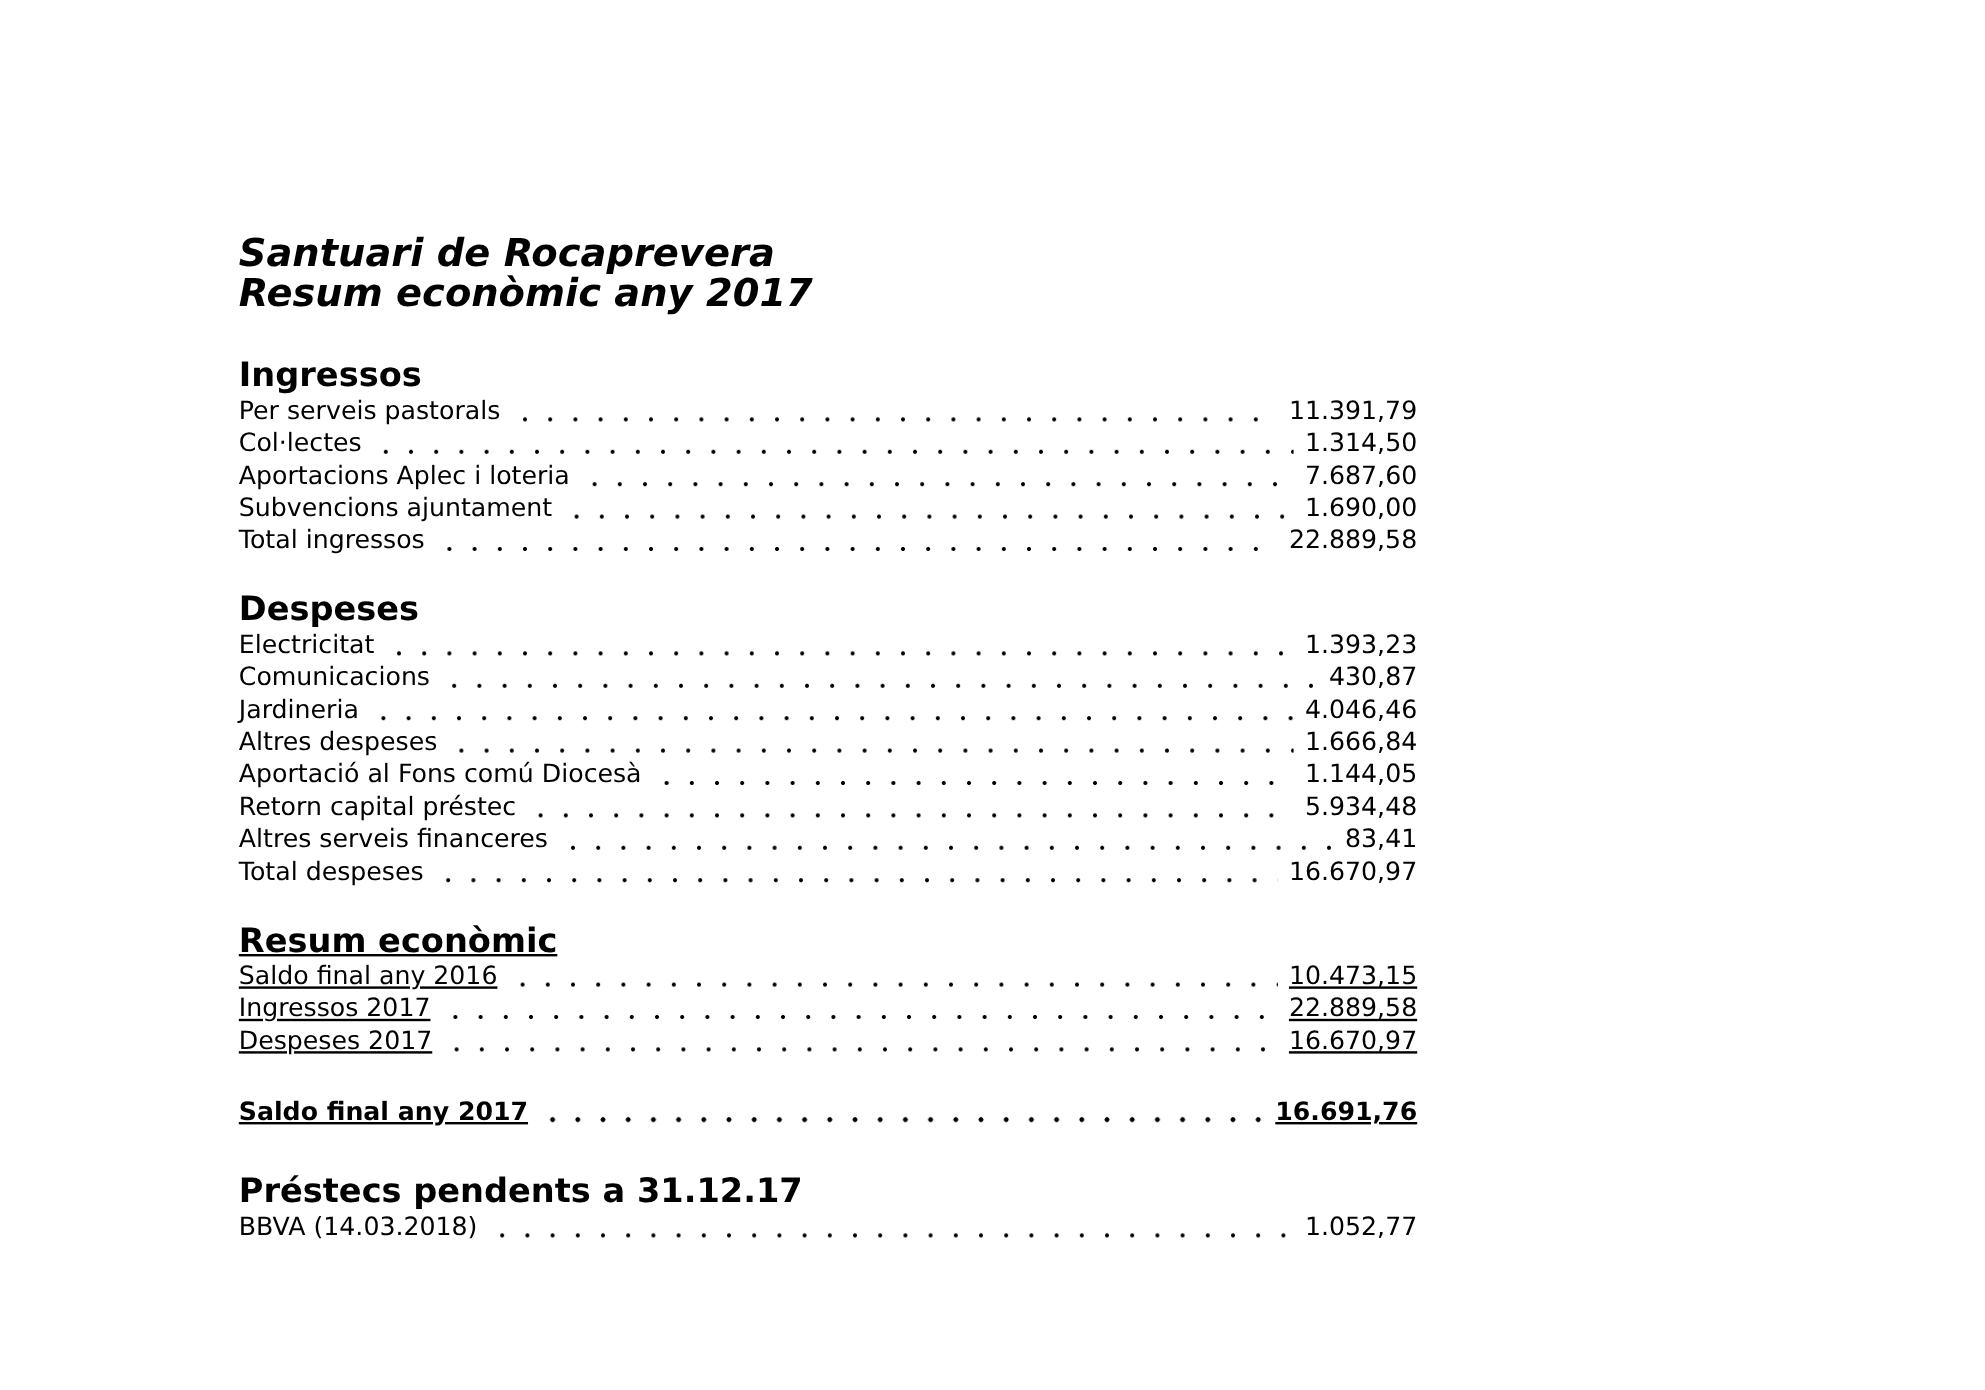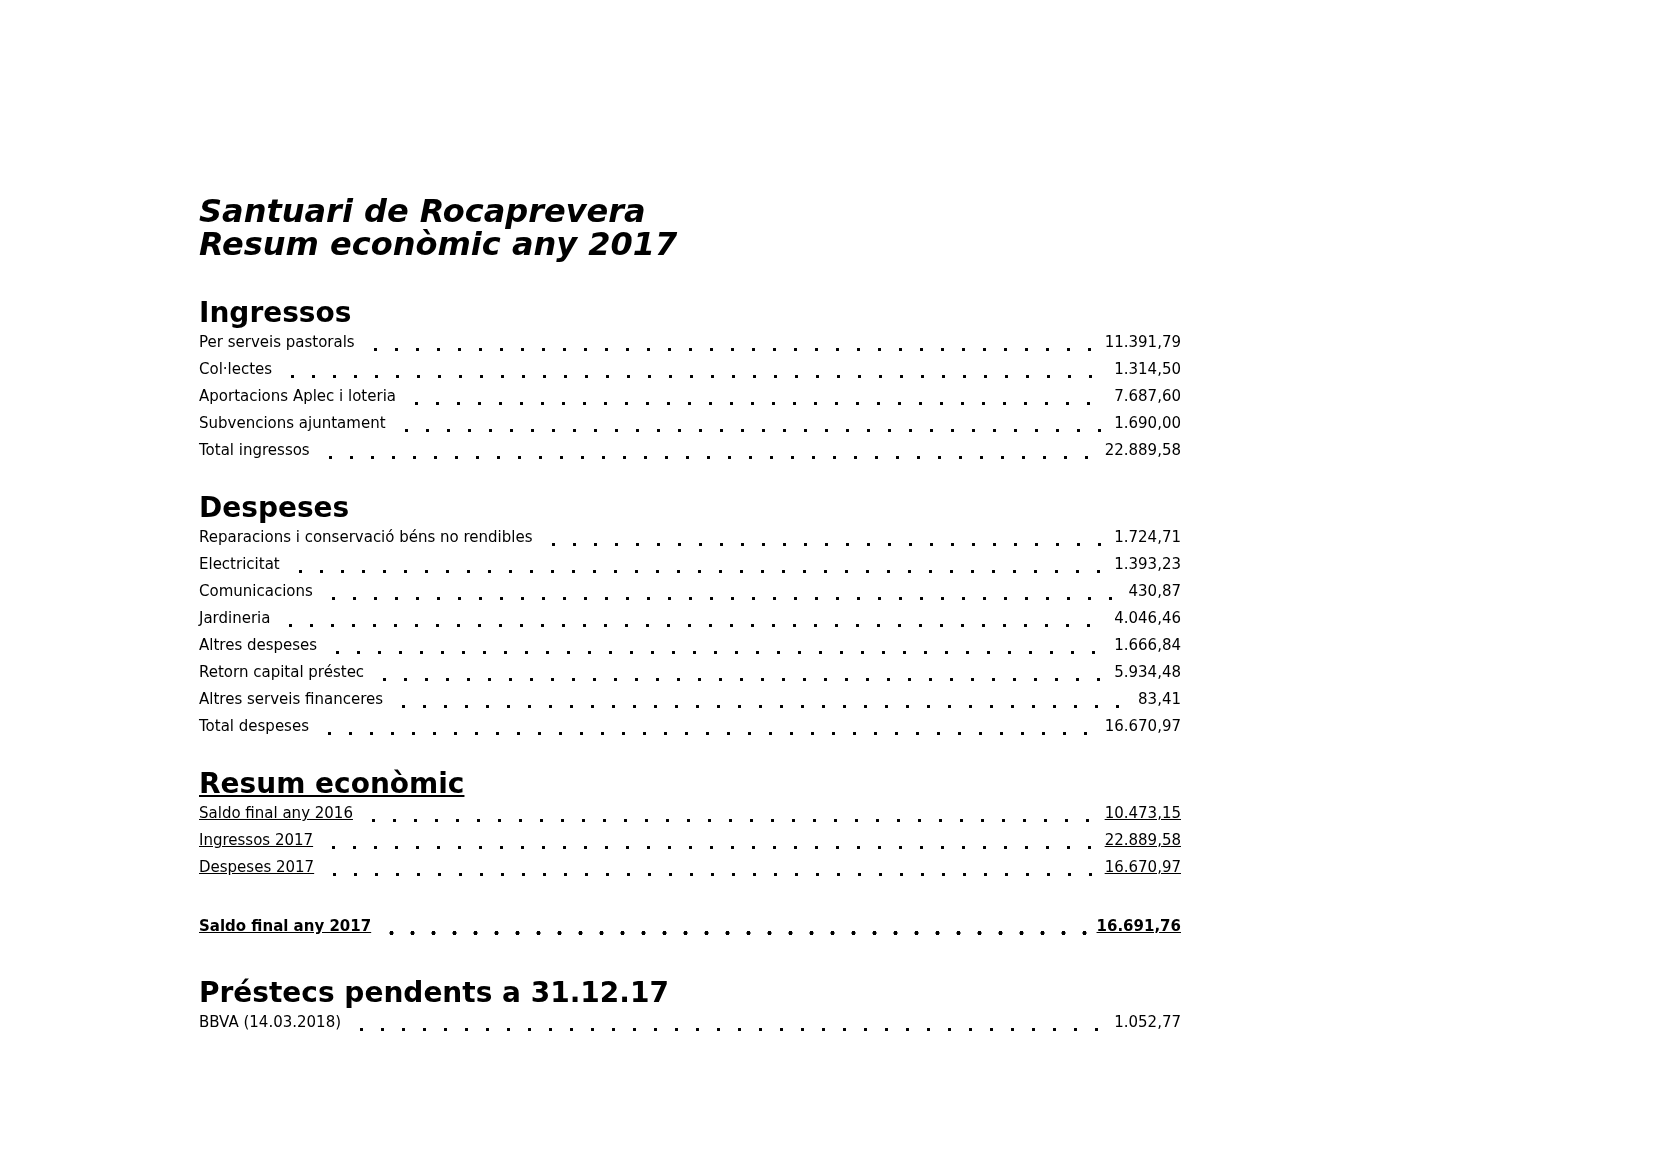--- a/index.html
+++ b/index.html
@@ -34,21 +34,21 @@
   .sec-prestecs  { margin-top: 36px; }
   .sec-h {
     font-weight: bold;
     font-size: 28px;
     line-height: 33px;
     white-space: nowrap;
   }
   .row {
     display: flex;
     align-items: flex-start;
-    font-size: 15px;
+    font-size: 21px;
     line-height: 27px;
     height: 27px;
     white-space: nowrap;
   }
   .lbl { white-space: nowrap; }
   .leader {
     flex: 1 1 auto;
     align-self: flex-end;
     height: 5px;
     margin: 0 9px 4px 10px;
@@ -102,43 +102,43 @@
       <div class="row">
         <span class="lbl">Total ingressos</span>
         <span class="leader"></span>
         <span class="amt">22.889,58</span>
       </div>
     </section>
 
     <section class="sec sec-despeses">
       <h2 class="sec-h">Despeses</h2>
       <div class="row">
-        <span class="lbl">Reparacions i conservació béns no rendibles</span>
-        <span class="leader"></span>
-        <span class="amt">1.724,71</span>
-      </div>
-      <div class="row">
         <span class="lbl">Electricitat</span>
         <span class="leader"></span>
         <span class="amt">1.393,23</span>
       </div>
       <div class="row">
         <span class="lbl">Comunicacions</span>
         <span class="leader"></span>
         <span class="amt">430,87</span>
       </div>
       <div class="row">
         <span class="lbl">Jardineria</span>
         <span class="leader"></span>
         <span class="amt">4.046,46</span>
       </div>
       <div class="row">
         <span class="lbl">Altres despeses</span>
         <span class="leader"></span>
         <span class="amt">1.666,84</span>
+      </div>
+      <div class="row">
+        <span class="lbl">Aportació al Fons comú Diocesà</span>
+        <span class="leader"></span>
+        <span class="amt">1.144,05</span>
       </div>
       <div class="row">
         <span class="lbl">Retorn capital préstec</span>
         <span class="leader"></span>
         <span class="amt">5.934,48</span>
       </div>
       <div class="row">
         <span class="lbl">Altres serveis financeres</span>
         <span class="leader"></span>
         <span class="amt">83,41</span>

